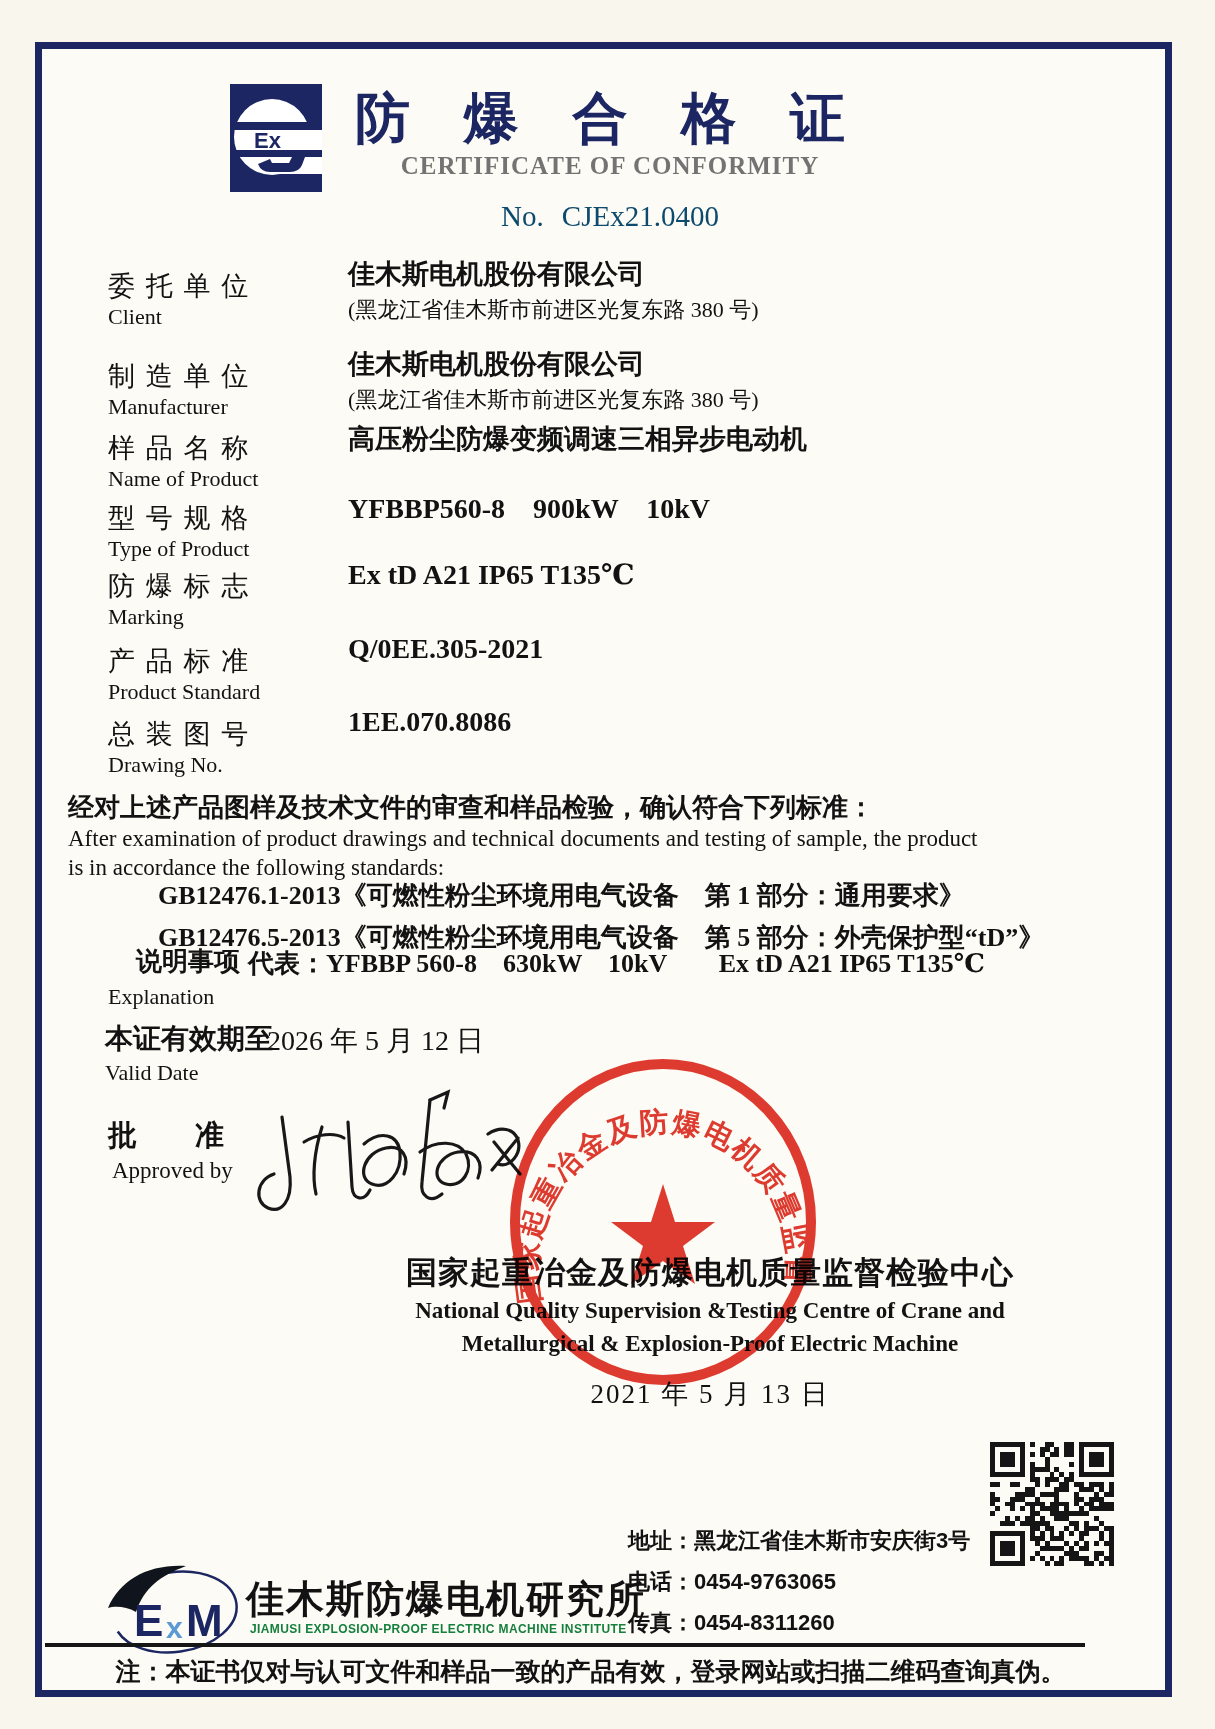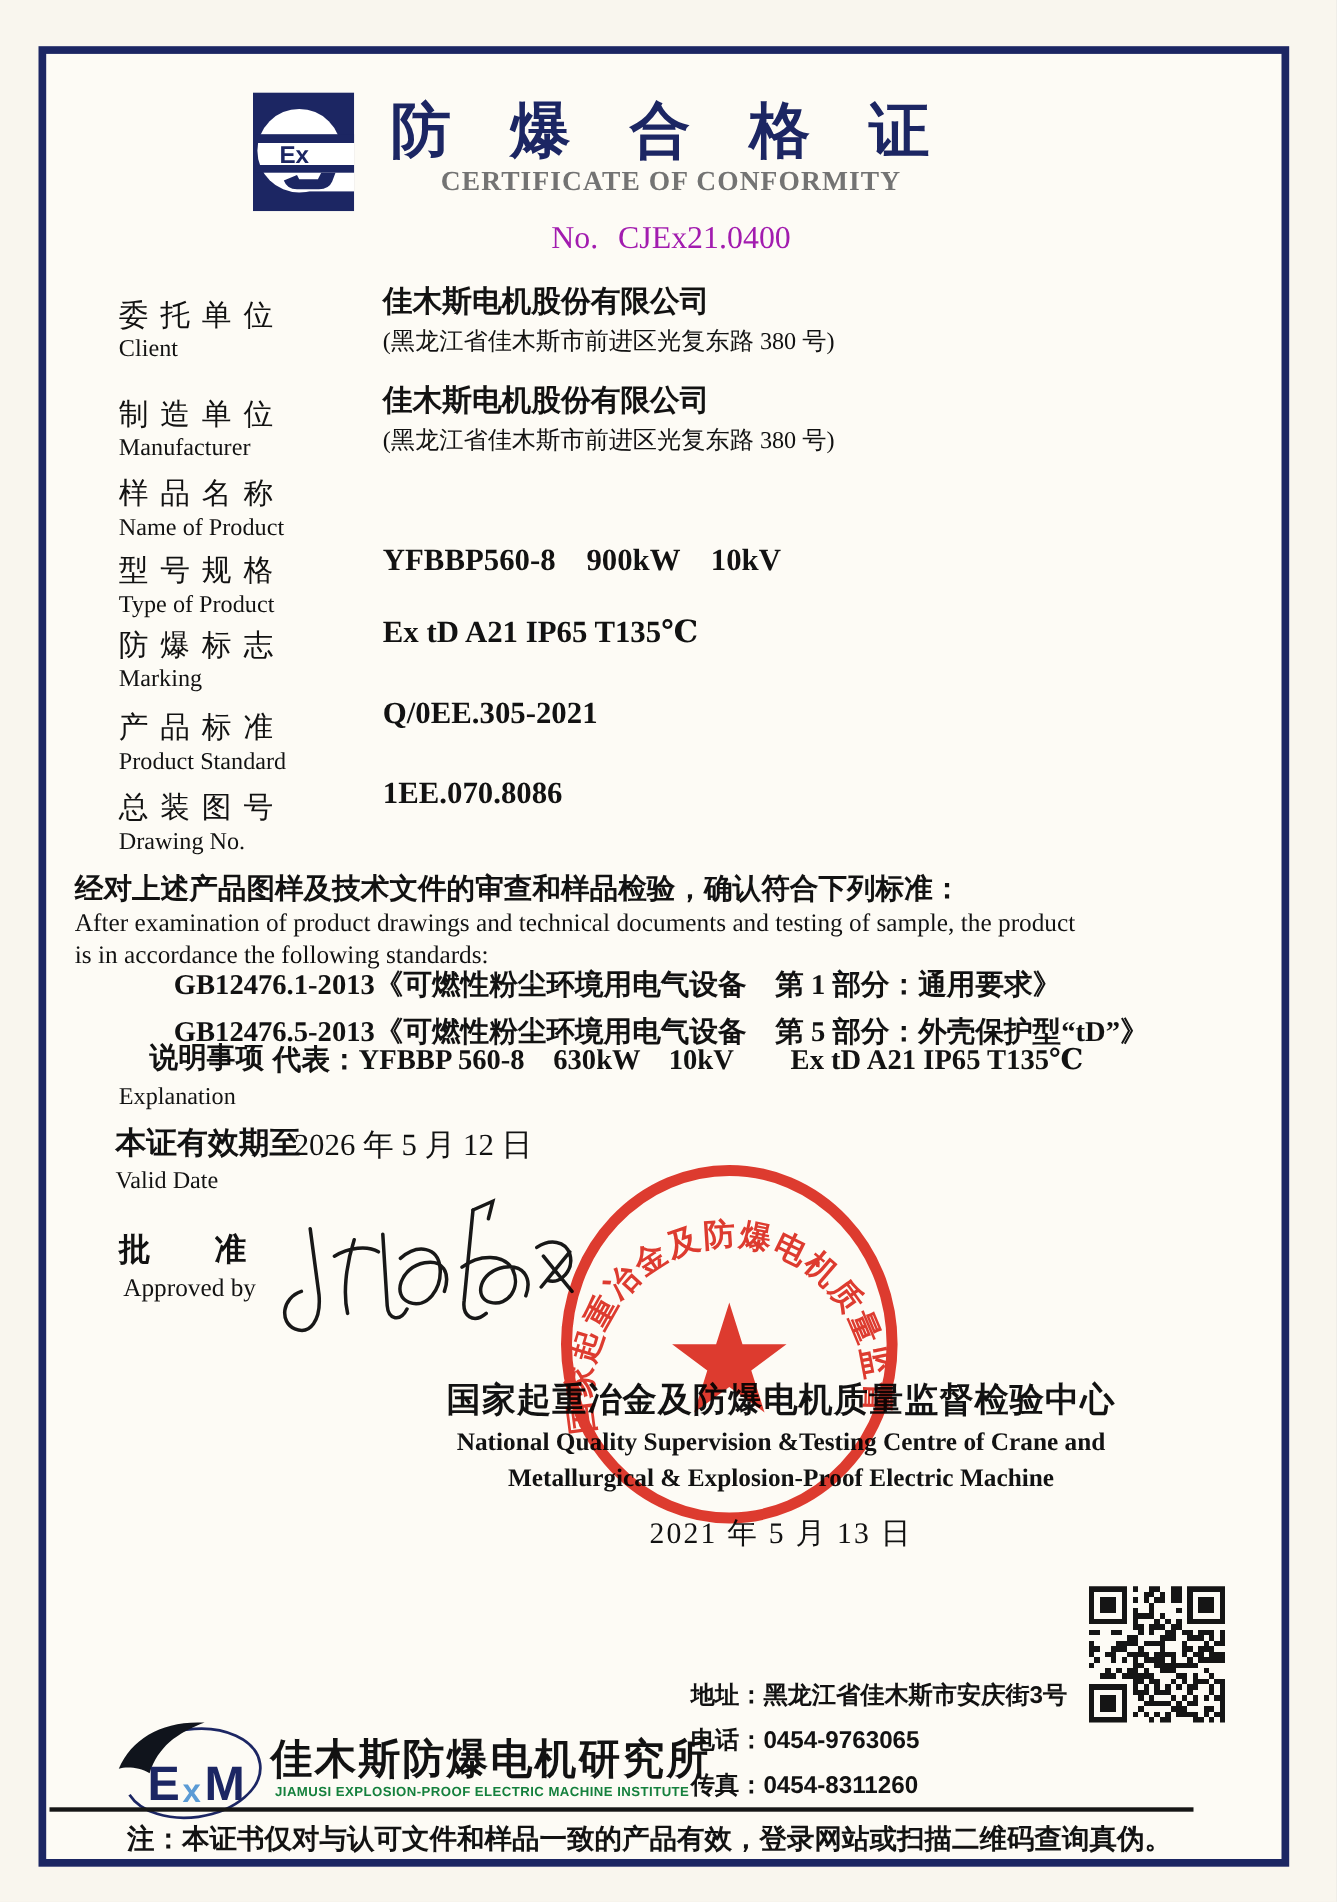--- a/index.html
+++ b/index.html
@@ -13,21 +13,21 @@
     position:absolute; left:35px; top:42px; width:1137px; height:1655px;
     border:7px solid #1c2663; box-sizing:border-box; background:#fdfbf5;
   }
   .abs{position:absolute;}
   
   .title-zh{left:330px; top:82px; width:560px; text-align:center;
     font-size:55px; font-weight:700; color:#1c2663; letter-spacing:20px; white-space:nowrap;}
   .title-en{left:330px; top:152px; width:560px; text-align:center;
     font-size:25px; font-weight:700; color:#737373; letter-spacing:1px; white-space:nowrap;}
   .cert-no{left:330px; top:200px; width:560px; text-align:center;
-    font-size:29px; color:#a21caf; white-space:nowrap;}
+    font-size:29px; color:#0c4a6e; white-space:nowrap;}
   .cert-no .num{margin-left:18px;}
   
   .lbl-zh{left:108px; font-size:27px; letter-spacing:2px; white-space:nowrap; font-weight:500;}
   .lbl-en{left:108px; font-size:22px; white-space:nowrap;}
   .val-zh{left:348px; font-size:27px; font-weight:700; white-space:nowrap;
     font-family:"Liberation Sans","DejaVu Sans",sans-serif;}
   .val-en{left:348px; font-size:28px; font-weight:700; white-space:nowrap;}
   .val-sub{left:348px; font-size:22px; white-space:nowrap;}
   .stmt{font-size:26px; font-weight:600; white-space:nowrap;}
   .stmt-en{font-size:23px; font-weight:400; white-space:nowrap;}
@@ -79,20 +79,21 @@
   <div class="abs val-zh" style="top:256px;">佳木斯电机股份有限公司</div>
   <div class="abs val-sub" style="top:295px;">(黑龙江省佳木斯市前进区光复东路 380 号)</div>
 
   <div class="abs lbl-zh" style="top:358px;">制 造 单 位</div>
   <div class="abs lbl-en" style="top:394px;">Manufacturer</div>
   <div class="abs val-zh" style="top:346px;">佳木斯电机股份有限公司</div>
   <div class="abs val-sub" style="top:385px;">(黑龙江省佳木斯市前进区光复东路 380 号)</div>
 
   <div class="abs lbl-zh" style="top:430px;">样 品 名 称</div>
   <div class="abs lbl-en" style="top:466px;">Name of Product</div>
+  <div class="abs val-zh" style="top:421px;">高压粉尘防爆变频调速三相异步电动机</div>
 
   <div class="abs lbl-zh" style="top:500px;">型 号 规 格</div>
   <div class="abs lbl-en" style="top:536px;">Type of Product</div>
   <div class="abs val-en" style="top:490px;">YFBBP560-8　900kW　10kV</div>
 
   <div class="abs lbl-zh" style="top:568px;">防 爆 标 志</div>
   <div class="abs lbl-en" style="top:604px;">Marking</div>
   <div class="abs val-en" style="top:558px;">Ex tD A21 IP65 T135℃</div>
 
   <div class="abs lbl-zh" style="top:643px;">产 品 标 准</div>

